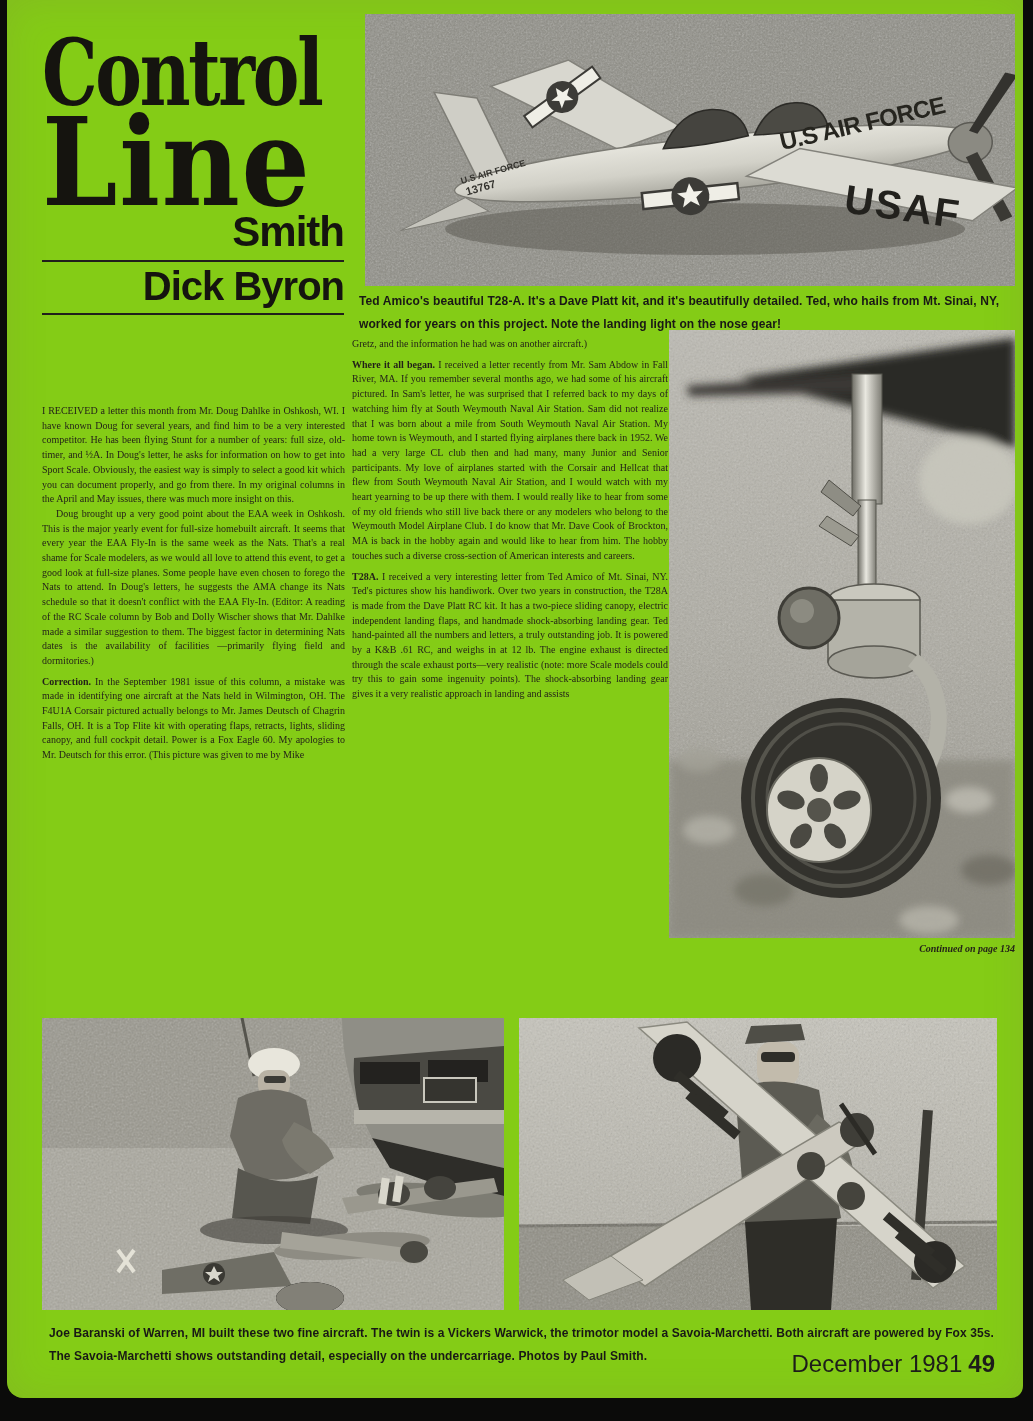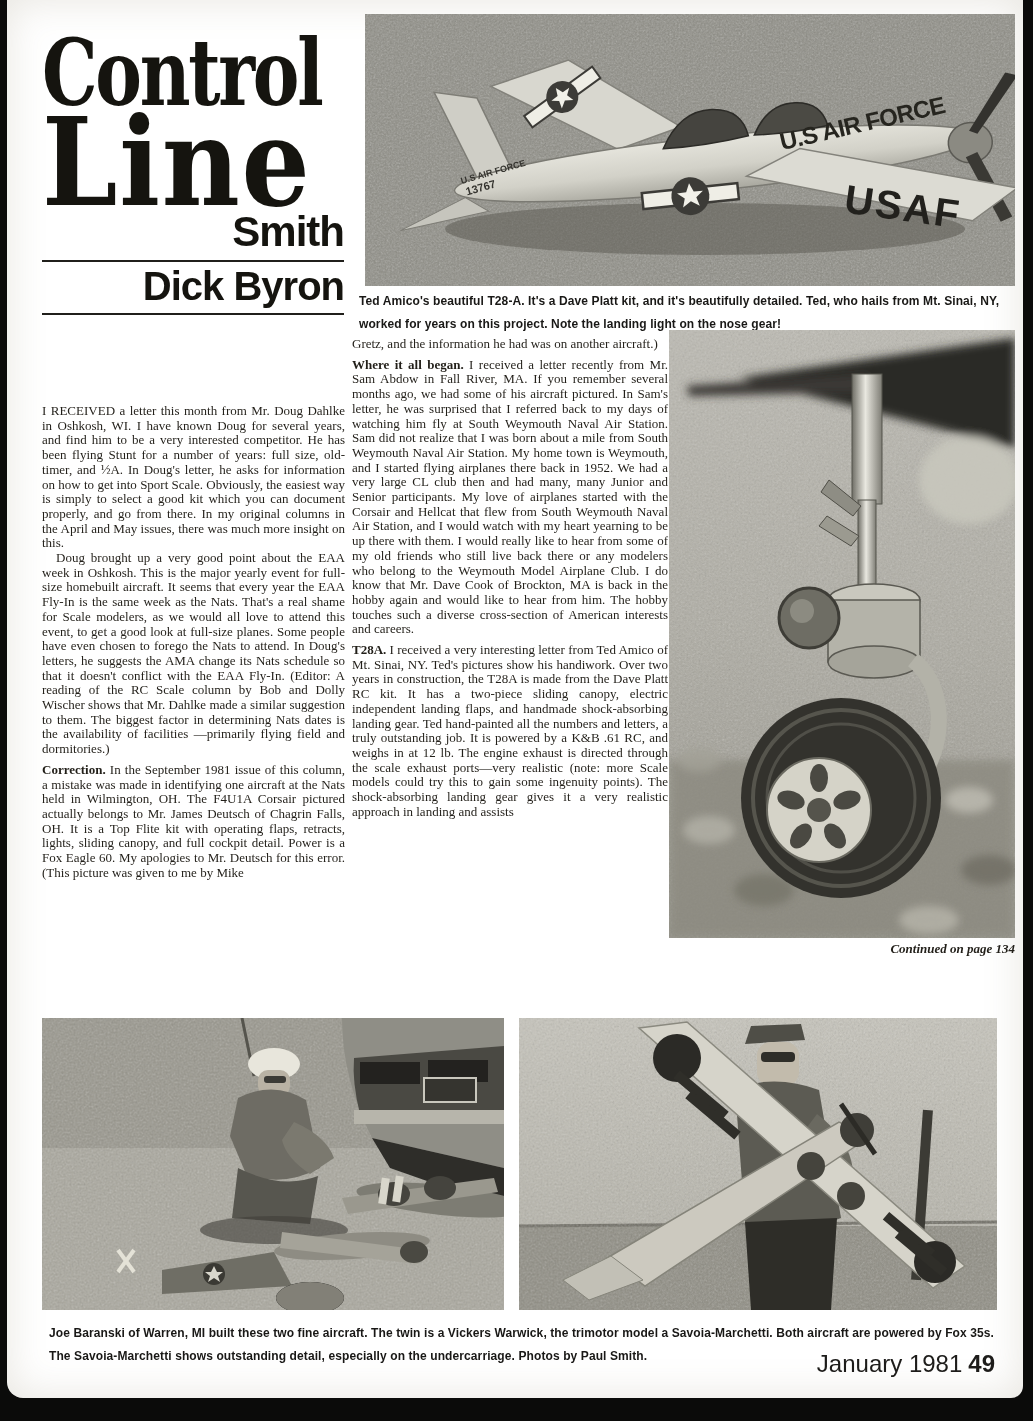--- a/index.html
+++ b/index.html
@@ -4,37 +4,37 @@
 <style>
   html,body{margin:0;padding:0;}
   body{
     width:1033px;height:1421px;position:relative;
     background:#0b0b0a;
     font-family:"Liberation Serif", serif;
     overflow:hidden;
   }
   .page{
     position:absolute;left:7px;top:0;right:10px;bottom:23px;
-    background:#ffffff;
+    background:#84cc16;
     border-radius:0 0 12px 16px;
     box-shadow:inset 0 0 40px rgba(120,110,80,.18);
   }
   
   .masthead{position:absolute;left:35px;top:30px;width:302px;color:#15140f;}
   .t1{font-family:"DejaVu Serif", serif;font-weight:900;font-size:92px;line-height:.95;
       display:inline-block;transform:scaleX(.76);transform-origin:0 50%;letter-spacing:-3px;white-space:nowrap;}
   .t2{font-family:"DejaVu Serif", serif;font-weight:900;font-size:122px;line-height:.85;
       display:inline-block;transform:scaleX(.88);transform-origin:0 50%;letter-spacing:2px;white-space:nowrap;margin-top:-6px;}
   .subtitle{font-family:"Liberation Sans", sans-serif;font-weight:700;font-size:42px;
       text-align:right;line-height:1;margin-top:-4px;letter-spacing:-1px;}
   .rule{border:0;border-top:2px solid #201f1b;margin:7px 0 4px 0;}
   .author{font-family:"Liberation Sans", sans-serif;font-weight:700;font-size:40px;
       text-align:right;line-height:1;letter-spacing:-1px;margin-bottom:6px;}
   
-  .bodycol{position:absolute;color:#221f19;font-size:13px;line-height:14.7px;text-align:justify;}
+  .bodycol{position:absolute;color:#221f19;font-size:10px;line-height:14.7px;text-align:justify;}
   .bodycol p{margin:0;}
   .bodycol p.ind{text-indent:14px;}
   .bodycol p.gap{margin-top:6px;}
   .bodycol b{font-weight:700;}
   #col1{left:35px;top:404px;width:303px;}
   #col2{left:345px;top:337px;width:316px;}
   #col3{left:668px;top:942px;width:340px;}
   .continued{font-style:italic;font-weight:700;text-align:right;}
   
   .caption{position:absolute;font-family:"Liberation Sans", sans-serif;font-weight:700;
@@ -316,16 +316,16 @@
       <circle cx="338" cy="112" r="17" fill="#3f3e38"></circle>
       <circle cx="292" cy="148" r="14" fill="#45443d"></circle>
       <circle cx="332" cy="178" r="14" fill="#45443d"></circle>
       <line x1="322" y1="86" x2="356" y2="136" stroke="#2c2b26" stroke-width="5"></line>
     </g>
   </svg>
 
   <div class="caption" id="cap-bottom">Joe Baranski of Warren, MI built these two fine aircraft. The twin is a Vickers Warwick, the trimotor model a Savoia-Marchetti. Both aircraft are powered by Fox 35s. The Savoia-Marchetti shows outstanding detail, especially on the undercarriage. Photos by Paul Smith.</div>
 
   <div class="footer">
-    <span>January 1981</span><b>49</b>
+    <span>December 1981</span><b>49</b>
   </div>
 
 </div>
 
 </body></html>

